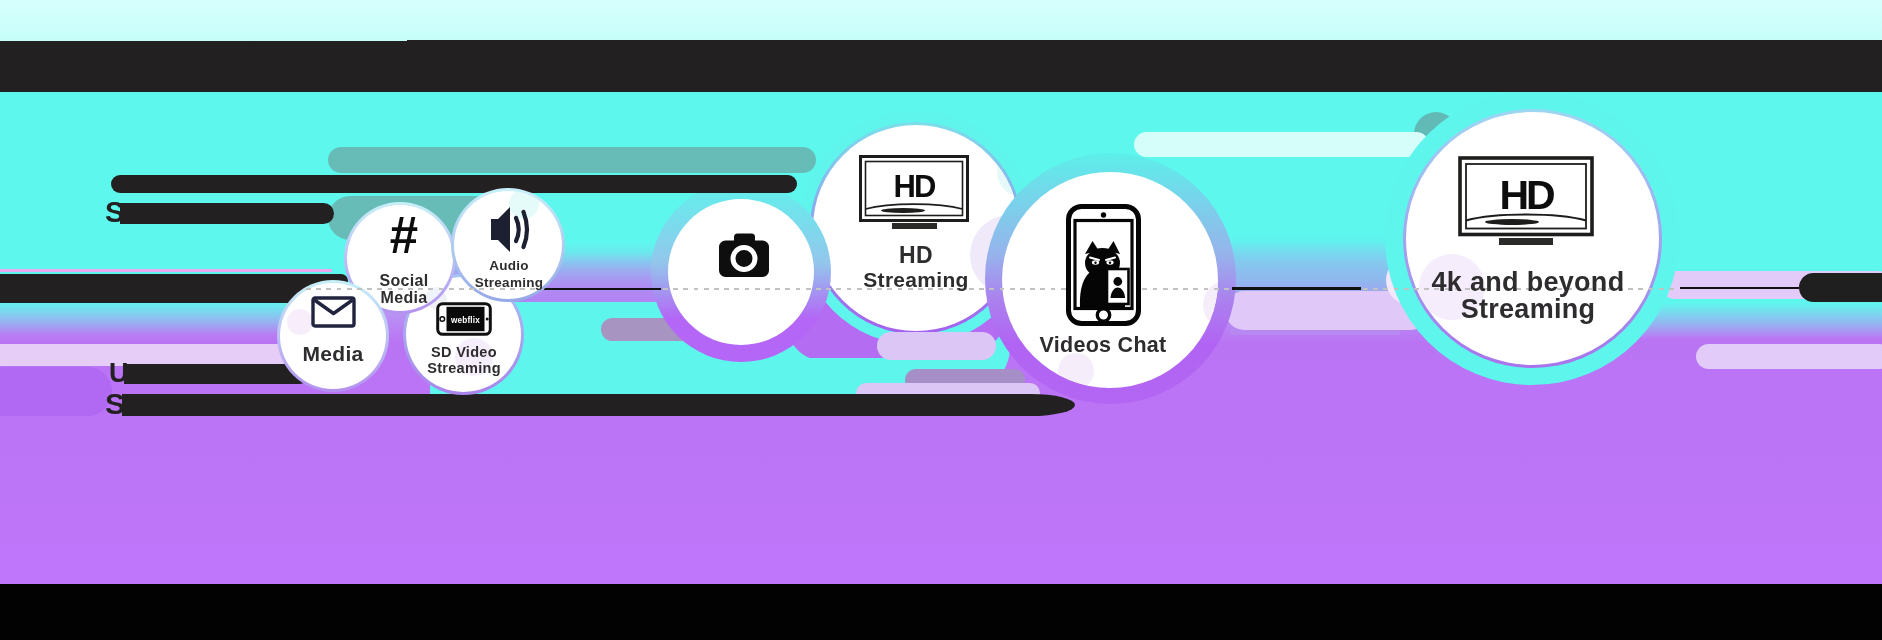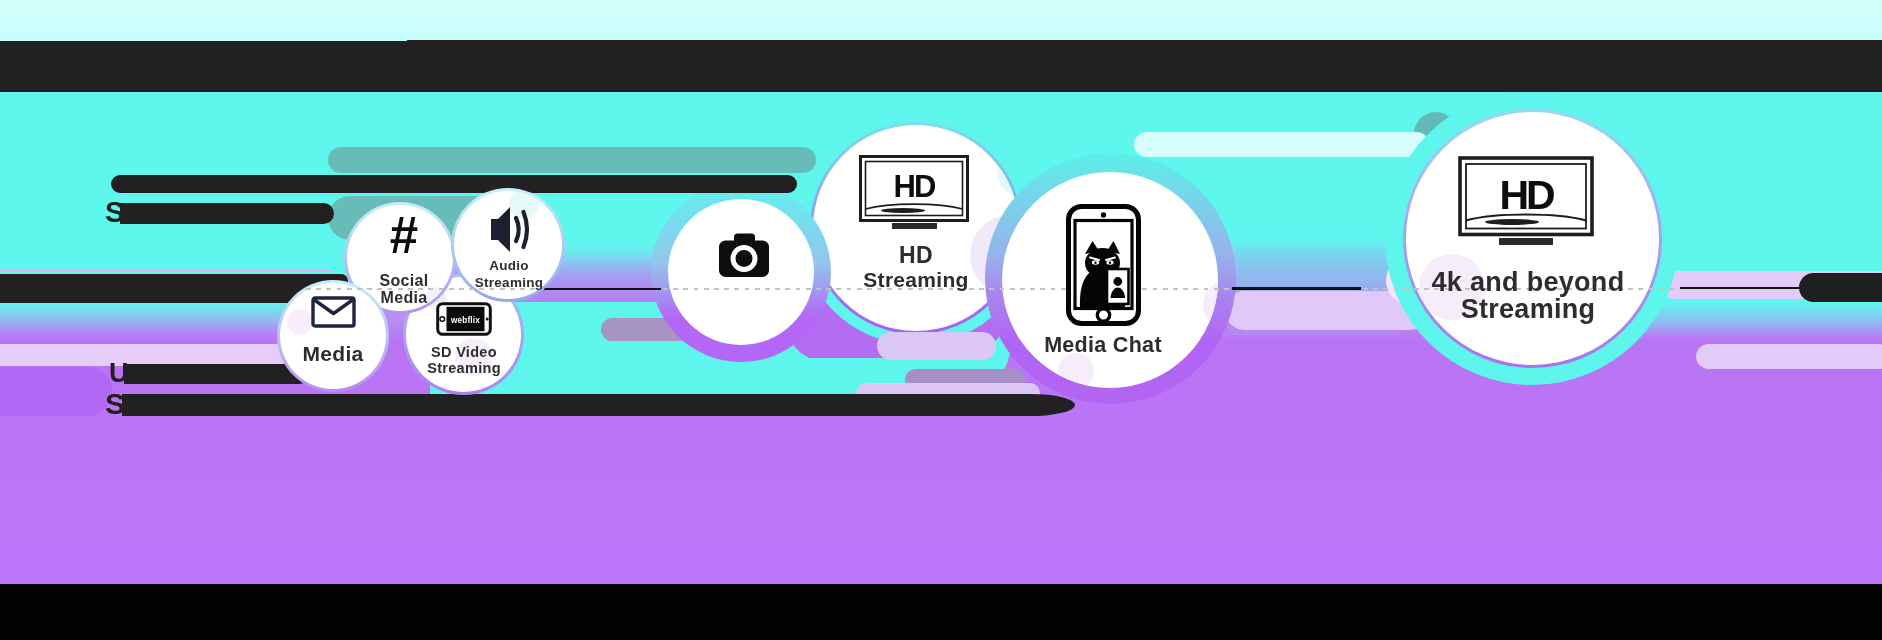--- a/index.html
+++ b/index.html
@@ -192,21 +192,21 @@
       <path d="M44.5 94 C 45 86.5, 49 83.5, 51.8 83.5 C 54.6 83.5, 58.6 86.5, 59.1 94 Z" fill="#050505"></path>
     </g>
     <circle cx="37.5" cy="111" r="6.2" fill="#fff" stroke="#050505" stroke-width="3.4"></circle>
   </svg>
 
   <div class="label" style="left:283px;top:342px;width:100px;font-size:21px;">Media</div>
   <div class="label" style="left:354px;top:272px;width:100px;font-size:16px;line-height:17px;">Social<br>Media</div>
   <div class="label" style="left:459px;top:258px;width:100px;font-size:13.5px;line-height:16.5px;">Audio<br>Streaming</div>
   <div class="label" style="left:414px;top:344px;width:100px;font-size:14.5px;line-height:16px;">SD Video<br>Streaming</div>
   <div class="label" style="left:841px;top:242.5px;width:150px;font-size:21px;line-height:24px;"><span style="font-size:23px;">HD</span><br>Streaming</div>
-  <div class="label" style="left:1023px;top:333px;width:160px;font-size:21.5px;">Media Chat</div>
+  <div class="label" style="left:1023px;top:333px;width:160px;font-size:21.5px;">Videos Chat</div>
   <div class="label" style="left:1428px;top:269px;width:200px;font-size:27px;line-height:27px;">4k and beyond<br>Streaming</div>
 
   <div class="abs" style="left:0;top:0;width:1882px;height:41px;background:linear-gradient(180deg,#d6fffc,#c6fefa);"></div>
   <div class="abs" style="left:0;top:41px;width:1882px;height:51px;background:#232021;"></div>
   <div class="abs" style="left:407px;top:40px;width:1475px;height:1px;background:#232021;"></div>
   <div class="abs" style="left:0;top:584px;width:1882px;height:56px;background:#020202;"></div>
 
 </div>
 
 </body></html>

